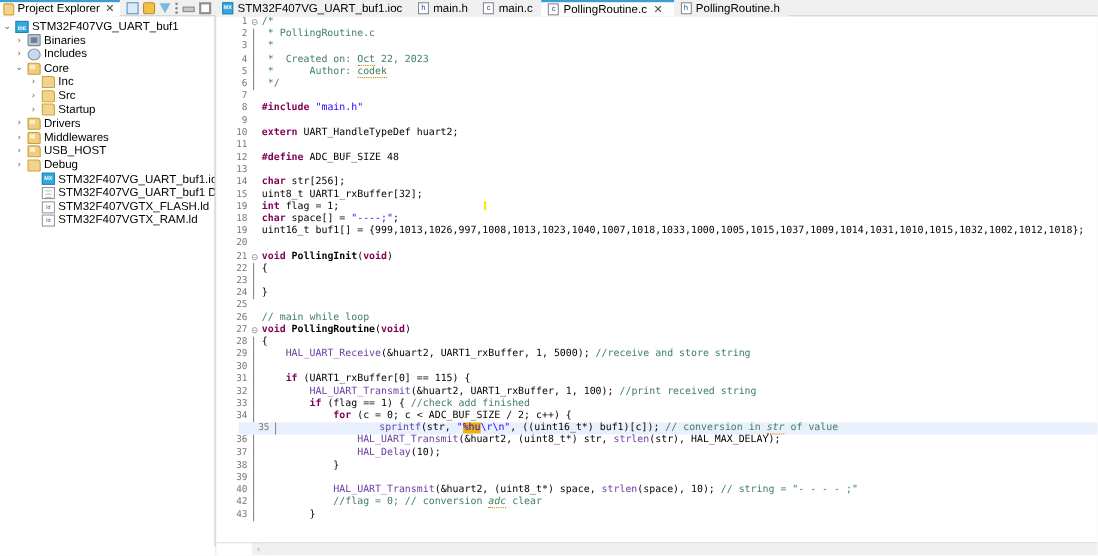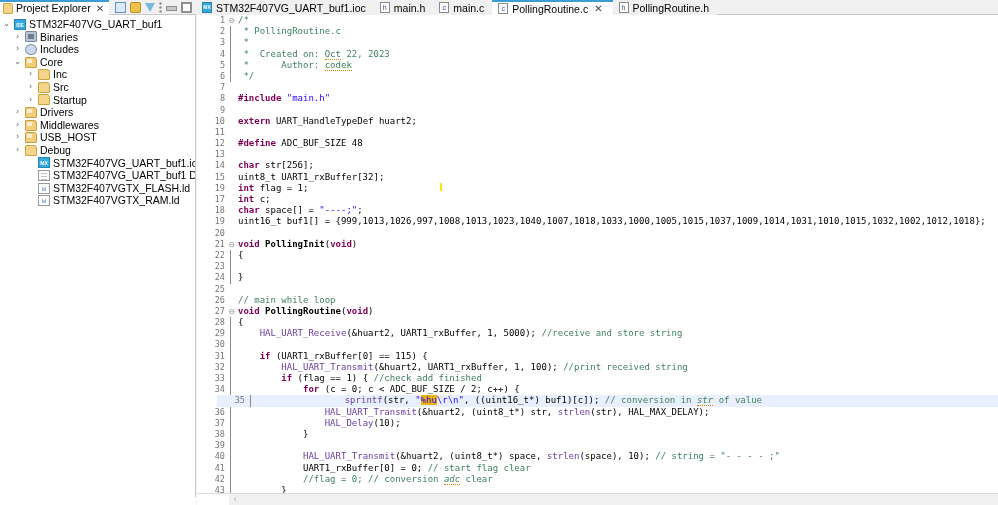--- a/index.html
+++ b/index.html
@@ -325,21 +325,20 @@
         <div class="cline"><span class="lnum">7</span><span class="fold"></span><span class="ctext">&nbsp;</span></div>
         <div class="cline"><span class="lnum">8</span><span class="fold"></span><span class="ctext"><span class="pre">#include</span> <span class="str">"main.h"</span></span></div>
         <div class="cline"><span class="lnum">9</span><span class="fold"></span><span class="ctext">&nbsp;</span></div>
         <div class="cline"><span class="lnum">10</span><span class="fold"></span><span class="ctext"><span class="kw">extern</span> UART_HandleTypeDef huart2;</span></div>
         <div class="cline"><span class="lnum">11</span><span class="fold"></span><span class="ctext">&nbsp;</span></div>
         <div class="cline"><span class="lnum">12</span><span class="fold"></span><span class="ctext"><span class="pre">#define</span> ADC_BUF_SIZE 48</span></div>
         <div class="cline"><span class="lnum">13</span><span class="fold"></span><span class="ctext">&nbsp;</span></div>
         <div class="cline"><span class="lnum">14</span><span class="fold"></span><span class="ctext"><span class="kw">char</span> str[256];</span></div>
         <div class="cline"><span class="lnum">15</span><span class="fold"></span><span class="ctext">uint8_t UART1_rxBuffer[32];</span></div>
         <div class="cline"><span class="lnum">19</span><span class="fold"></span><span class="ctext"><span class="kw">int</span> flag = 1;</span></div>
-        <div class="cline"><span class="lnum">17</span><span class="fold"></span><span class="ctext"><span class="kw">int</span> c;</span></div>
         <div class="cline"><span class="lnum">18</span><span class="fold"></span><span class="ctext"><span class="kw">char</span> space[] = <span class="str">"----;"</span>;</span></div>
         <div class="cline"><span class="lnum">19</span><span class="fold"></span><span class="ctext">uint16_t buf1[] = {999,1013,1026,997,1008,1013,1023,1040,1007,1018,1033,1000,1005,1015,1037,1009,1014,1031,1010,1015,1032,1002,1012,1018};</span></div>
         <div class="cline"><span class="lnum">20</span><span class="fold"></span><span class="ctext">&nbsp;</span></div>
         <div class="cline"><span class="lnum">21</span><span class="fold">⊖</span><span class="ctext"><span class="kw">void</span> <span class="fn">PollingInit</span>(<span class="kw">void</span>)</span></div>
         <div class="cline"><span class="lnum">22</span><span class="fold"></span><span class="ctext">{</span><span class="vbar"></span></div>
         <div class="cline"><span class="lnum">23</span><span class="fold"></span><span class="ctext">&nbsp;</span><span class="vbar"></span></div>
         <div class="cline"><span class="lnum">24</span><span class="fold"></span><span class="ctext">}</span><span class="vbar"></span></div>
         <div class="cline"><span class="lnum">25</span><span class="fold"></span><span class="ctext">&nbsp;</span></div>
         <div class="cline"><span class="lnum">26</span><span class="fold"></span><span class="ctext"><span class="cmt">// main while loop</span></span></div>
         <div class="cline"><span class="lnum">27</span><span class="fold">⊖</span><span class="ctext"><span class="kw">void</span> <span class="fn">PollingRoutine</span>(<span class="kw">void</span>)</span></div>
@@ -349,21 +348,20 @@
         <div class="cline"><span class="lnum">31</span><span class="fold"></span><span class="ctext">    <span class="kw">if</span> (UART1_rxBuffer[0] == 115) {</span><span class="vbar"></span></div>
         <div class="cline"><span class="lnum">32</span><span class="fold"></span><span class="ctext">        <span class="call">HAL_UART_Transmit</span>(&amp;huart2, UART1_rxBuffer, 1, 100); <span class="cmt">//print received string</span></span><span class="vbar"></span></div>
         <div class="cline"><span class="lnum">33</span><span class="fold"></span><span class="ctext">        <span class="kw">if</span> (flag == 1) { <span class="cmt">//check add finished</span></span><span class="vbar"></span></div>
         <div class="cline"><span class="lnum">34</span><span class="fold"></span><span class="ctext">            <span class="kw">for</span> (c = 0; c &lt; ADC_BUF_SIZE / 2; c++) {</span><span class="vbar"></span></div>
         <div class="cline hl"><span class="lnum">35</span><span class="fold"></span><span class="ctext">                <span class="call">sprintf</span>(str, <span class="str">"<span class="sq">%hu</span>\r\n"</span>, ((uint16_t*) buf1)[c]); <span class="cmt">// conversion in <span class="sp-r">str</span> of value</span></span><span class="vbar"></span></div>
         <div class="cline"><span class="lnum">36</span><span class="fold"></span><span class="ctext">                <span class="call">HAL_UART_Transmit</span>(&amp;huart2, (uint8_t*) str, <span class="call">strlen</span>(str), HAL_MAX_DELAY);</span><span class="vbar"></span></div>
         <div class="cline"><span class="lnum">37</span><span class="fold"></span><span class="ctext">                <span class="call">HAL_Delay</span>(10);</span><span class="vbar"></span></div>
         <div class="cline"><span class="lnum">38</span><span class="fold"></span><span class="ctext">            }</span><span class="vbar"></span></div>
         <div class="cline"><span class="lnum">39</span><span class="fold"></span><span class="ctext">&nbsp;</span><span class="vbar"></span></div>
         <div class="cline"><span class="lnum">40</span><span class="fold"></span><span class="ctext">            <span class="call">HAL_UART_Transmit</span>(&amp;huart2, (uint8_t*) space, <span class="call">strlen</span>(space), 10); <span class="cmt">// string = "- - - - ;"</span></span><span class="vbar"></span></div>
-        <div class="cline"><span class="lnum">41</span><span class="fold"></span><span class="ctext">            UART1_rxBuffer[0] = 0; <span class="cmt">// start flag clear</span></span><span class="vbar"></span></div>
         <div class="cline"><span class="lnum">42</span><span class="fold"></span><span class="ctext">            <span class="cmt">//flag = 0; // conversion <span class="sp-r">adc</span> clear</span></span><span class="vbar"></span></div>
         <div class="cline"><span class="lnum">43</span><span class="fold"></span><span class="ctext">        }</span><span class="vbar"></span></div>
       </div>
     <div class="cursor-mark"></div>
     <div class="hscroll">
       <div class="hs-left"></div>
       <div class="hs-arrow">‹</div>
       <div class="hs-track"></div>
     </div>
   </div>

